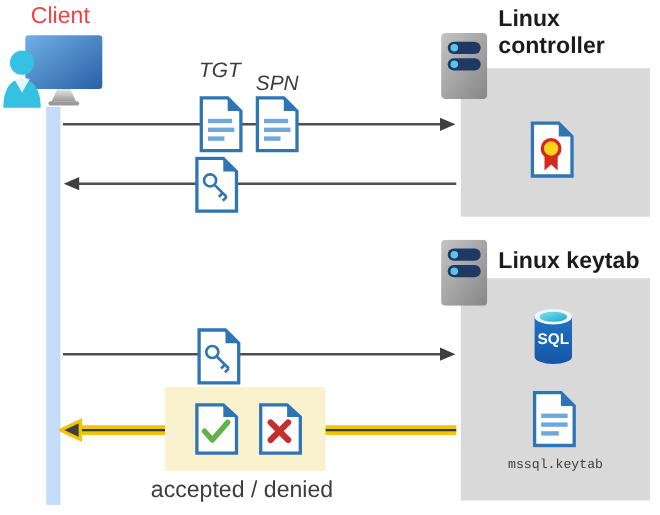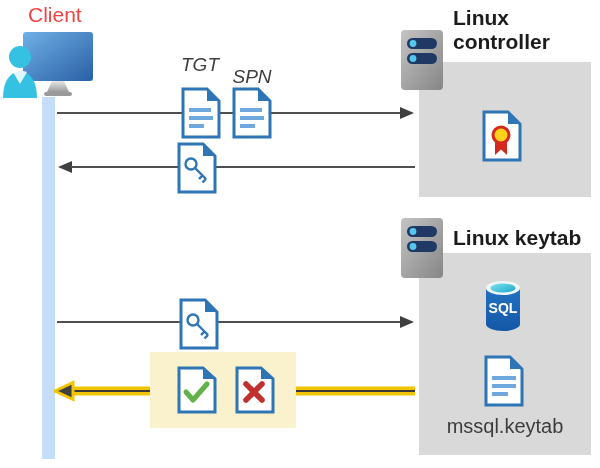--- a/index.html
+++ b/index.html
@@ -150,20 +150,21 @@
 
   <svg class="abs" style="left:233px;top:366px;" width="44" height="48" viewBox="0 0 44 48">
     <path d="M4 2 H28 L40 13 V46 H4 Z" fill="#ffffff" stroke="#2e75b6" stroke-width="3"></path>
     <path d="M28 2 V13 H40 Z" fill="#2e75b6"></path>
     <g stroke="#c22f2f" stroke-width="5.5" stroke-linecap="round">
       <path d="M13 18 L29 34"></path>
       <path d="M29 18 L13 34"></path>
     </g>
   </svg>
 
+  <div class="abs caption" style="left:128px;top:434px;width:184px;">accepted / denied</div>
 
   <div class="abs graybox" style="left:419px;top:253px;width:172px;height:202px;"></div>
   <div class="abs hdr" style="left:453px;top:226px;width:145px;">Linux keytab</div>
 
   <svg class="abs" style="left:401px;top:218px;" width="42" height="60" viewBox="0 0 42 60">
     <rect x="0" y="0" width="42" height="60" rx="4" fill="url(#srvGrad)"></rect>
     <rect x="6" y="8" width="30" height="11" rx="5.5" fill="#203864"></rect>
     <circle cx="12" cy="13.5" r="3.4" fill="#56c7ea"></circle>
     <rect x="6" y="23" width="30" height="11" rx="5.5" fill="#203864"></rect>
     <circle cx="12" cy="28.5" r="3.4" fill="#56c7ea"></circle>
@@ -177,15 +178,15 @@
   </svg>
 
   <svg class="abs" style="left:482px;top:355px;" width="44" height="52" viewBox="0 0 44 52">
     <path d="M4 2 H28 L40 14 V50 H4 Z" fill="#ffffff" stroke="#2e75b6" stroke-width="3"></path>
     <path d="M28 2 V14 H40 Z" fill="#2e75b6"></path>
     <rect x="10" y="21" width="24" height="4" fill="#6fa8dc"></rect>
     <rect x="10" y="29" width="24" height="4" fill="#6fa8dc"></rect>
     <rect x="10" y="37" width="16" height="4" fill="#6fa8dc"></rect>
   </svg>
 
-  <div class="abs caption" style="left:419px;top:415px;width:172px;font-size:20px;">mssql.keytab</div>
+  <div class="abs caption" style="left:419px;top:415px;width:172px;font-size:12px;font-family:Liberation Mono, monospace;">mssql.keytab</div>
 
 </div>
 
 </body></html>

